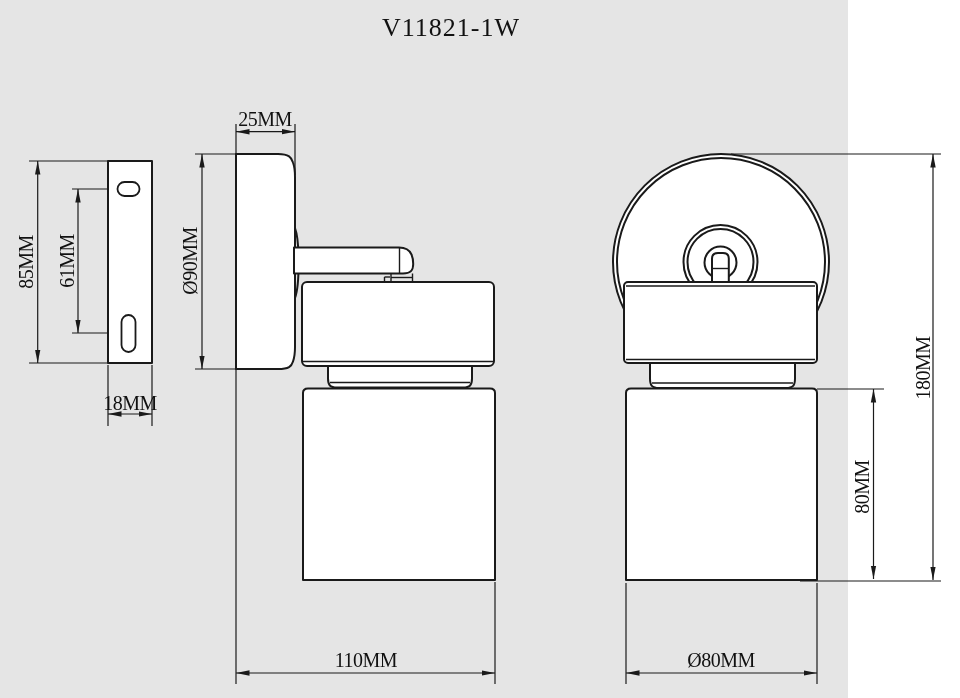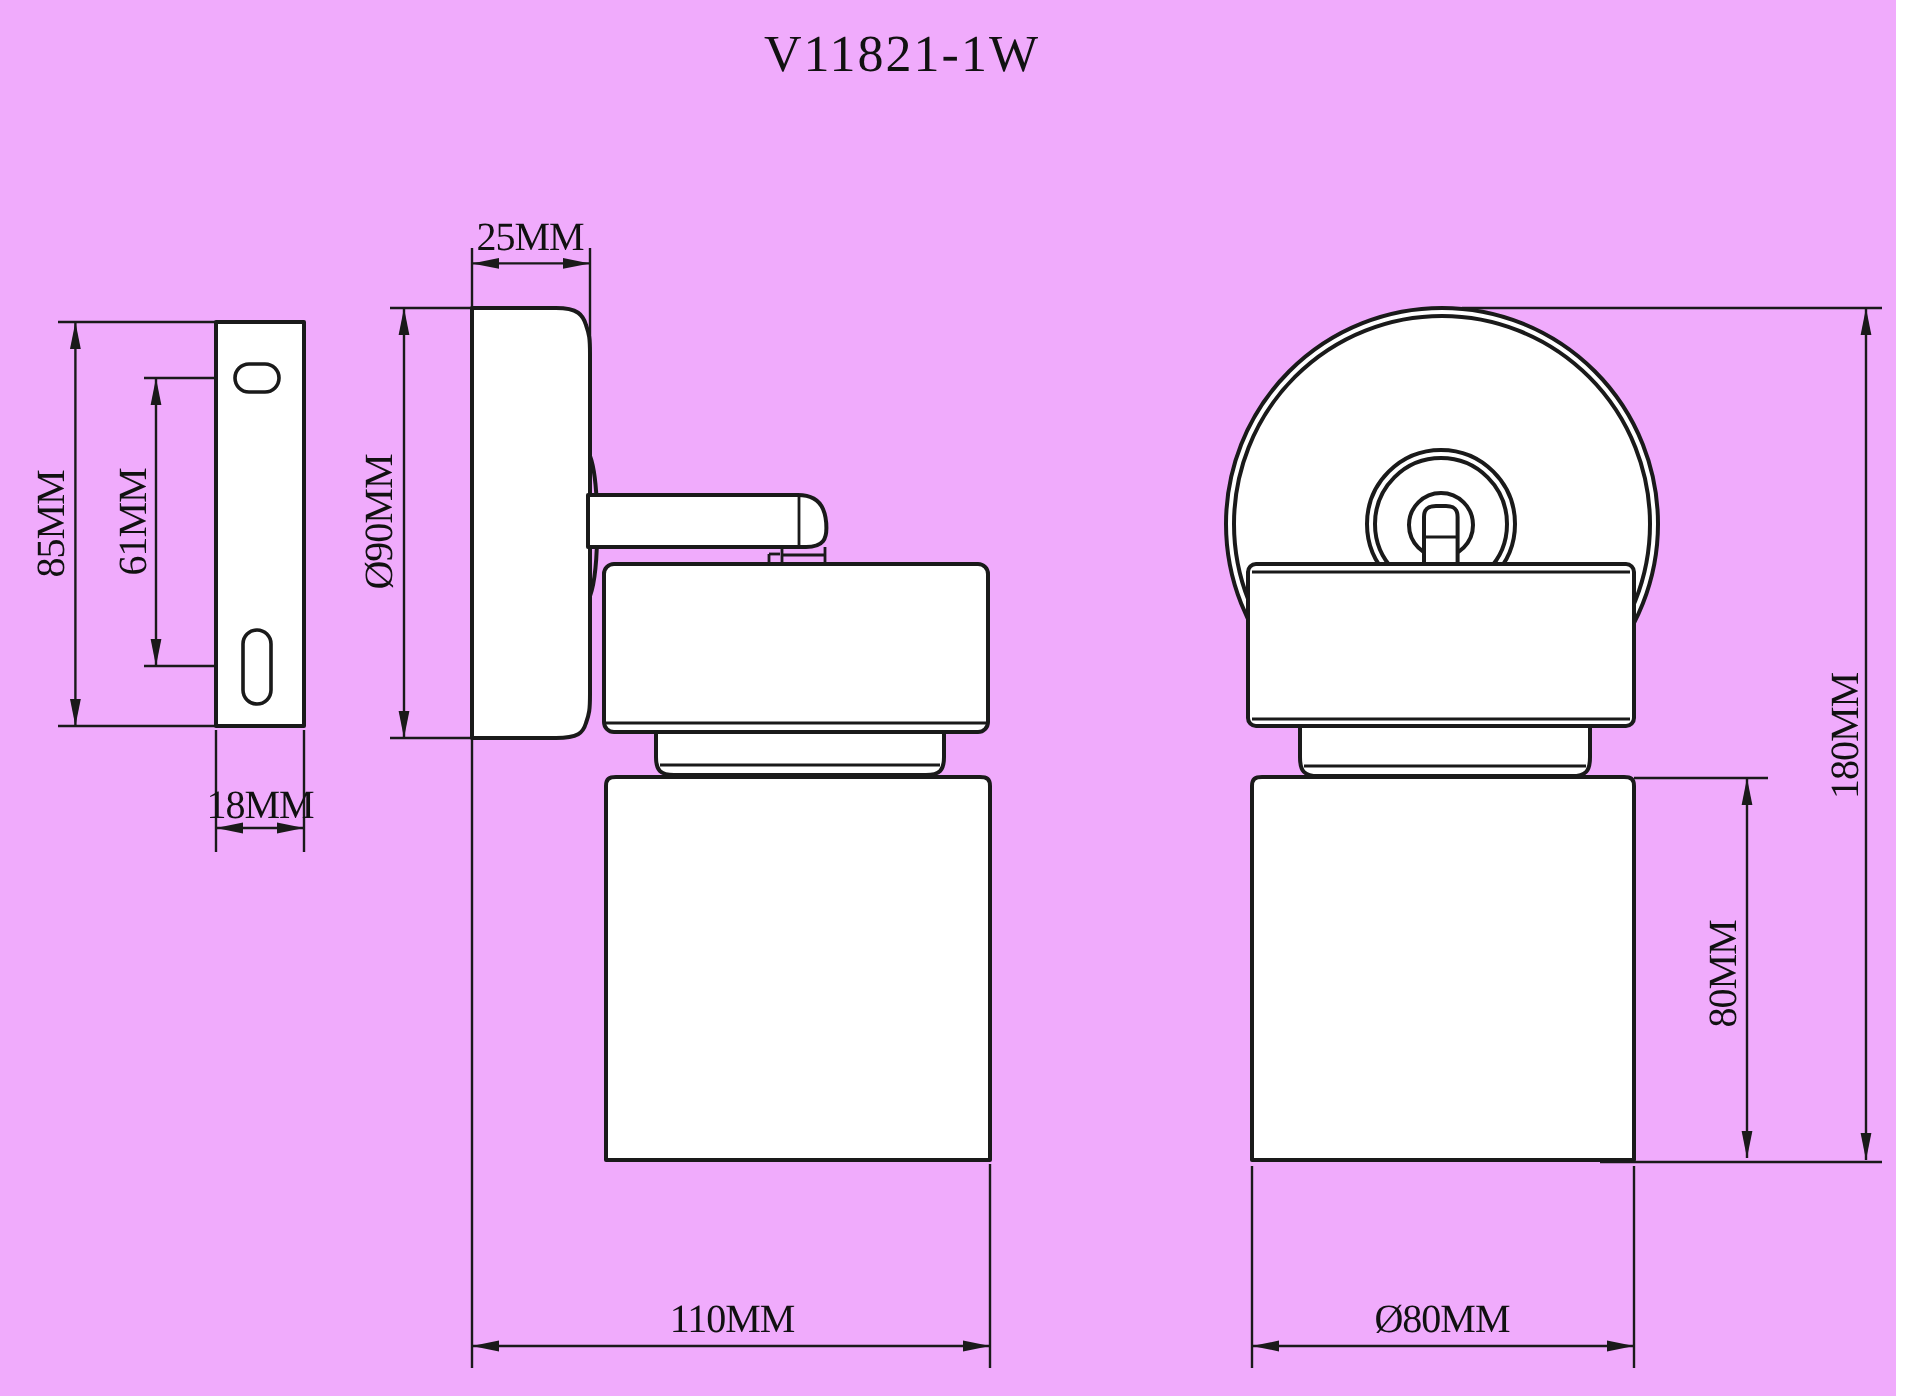--- a/index.html
+++ b/index.html
@@ -5,23 +5,23 @@
   html, body {
     margin: 0;
     padding: 0;
     background: #ffffff;
     width: 960px;
     height: 698px;
     overflow: hidden;
   }
   .drawing-wrap {
     position: relative;
-    width: 948px;
+    width: 848px;
     height: 698px;
-    background: #f0abfc;
+    background: #e5e5e5;
     font-family: "Liberation Serif", "DejaVu Serif", serif;
   }
   svg { display: block; }
   .outline   { stroke: #1a1a1a; stroke-width: 2;   fill: none; stroke-linecap: round; }
   .outline-f { stroke: #1a1a1a; stroke-width: 2;   fill: #ffffff; stroke-linejoin: round; }
   .inner     { stroke: #1a1a1a; stroke-width: 1.4; fill: none; }
   .dim       { stroke: #1a1a1a; stroke-width: 1.2; fill: none; }
   .dim-label {
     font-family: "Liberation Serif", "DejaVu Serif", serif;
     font-size: 20px;

